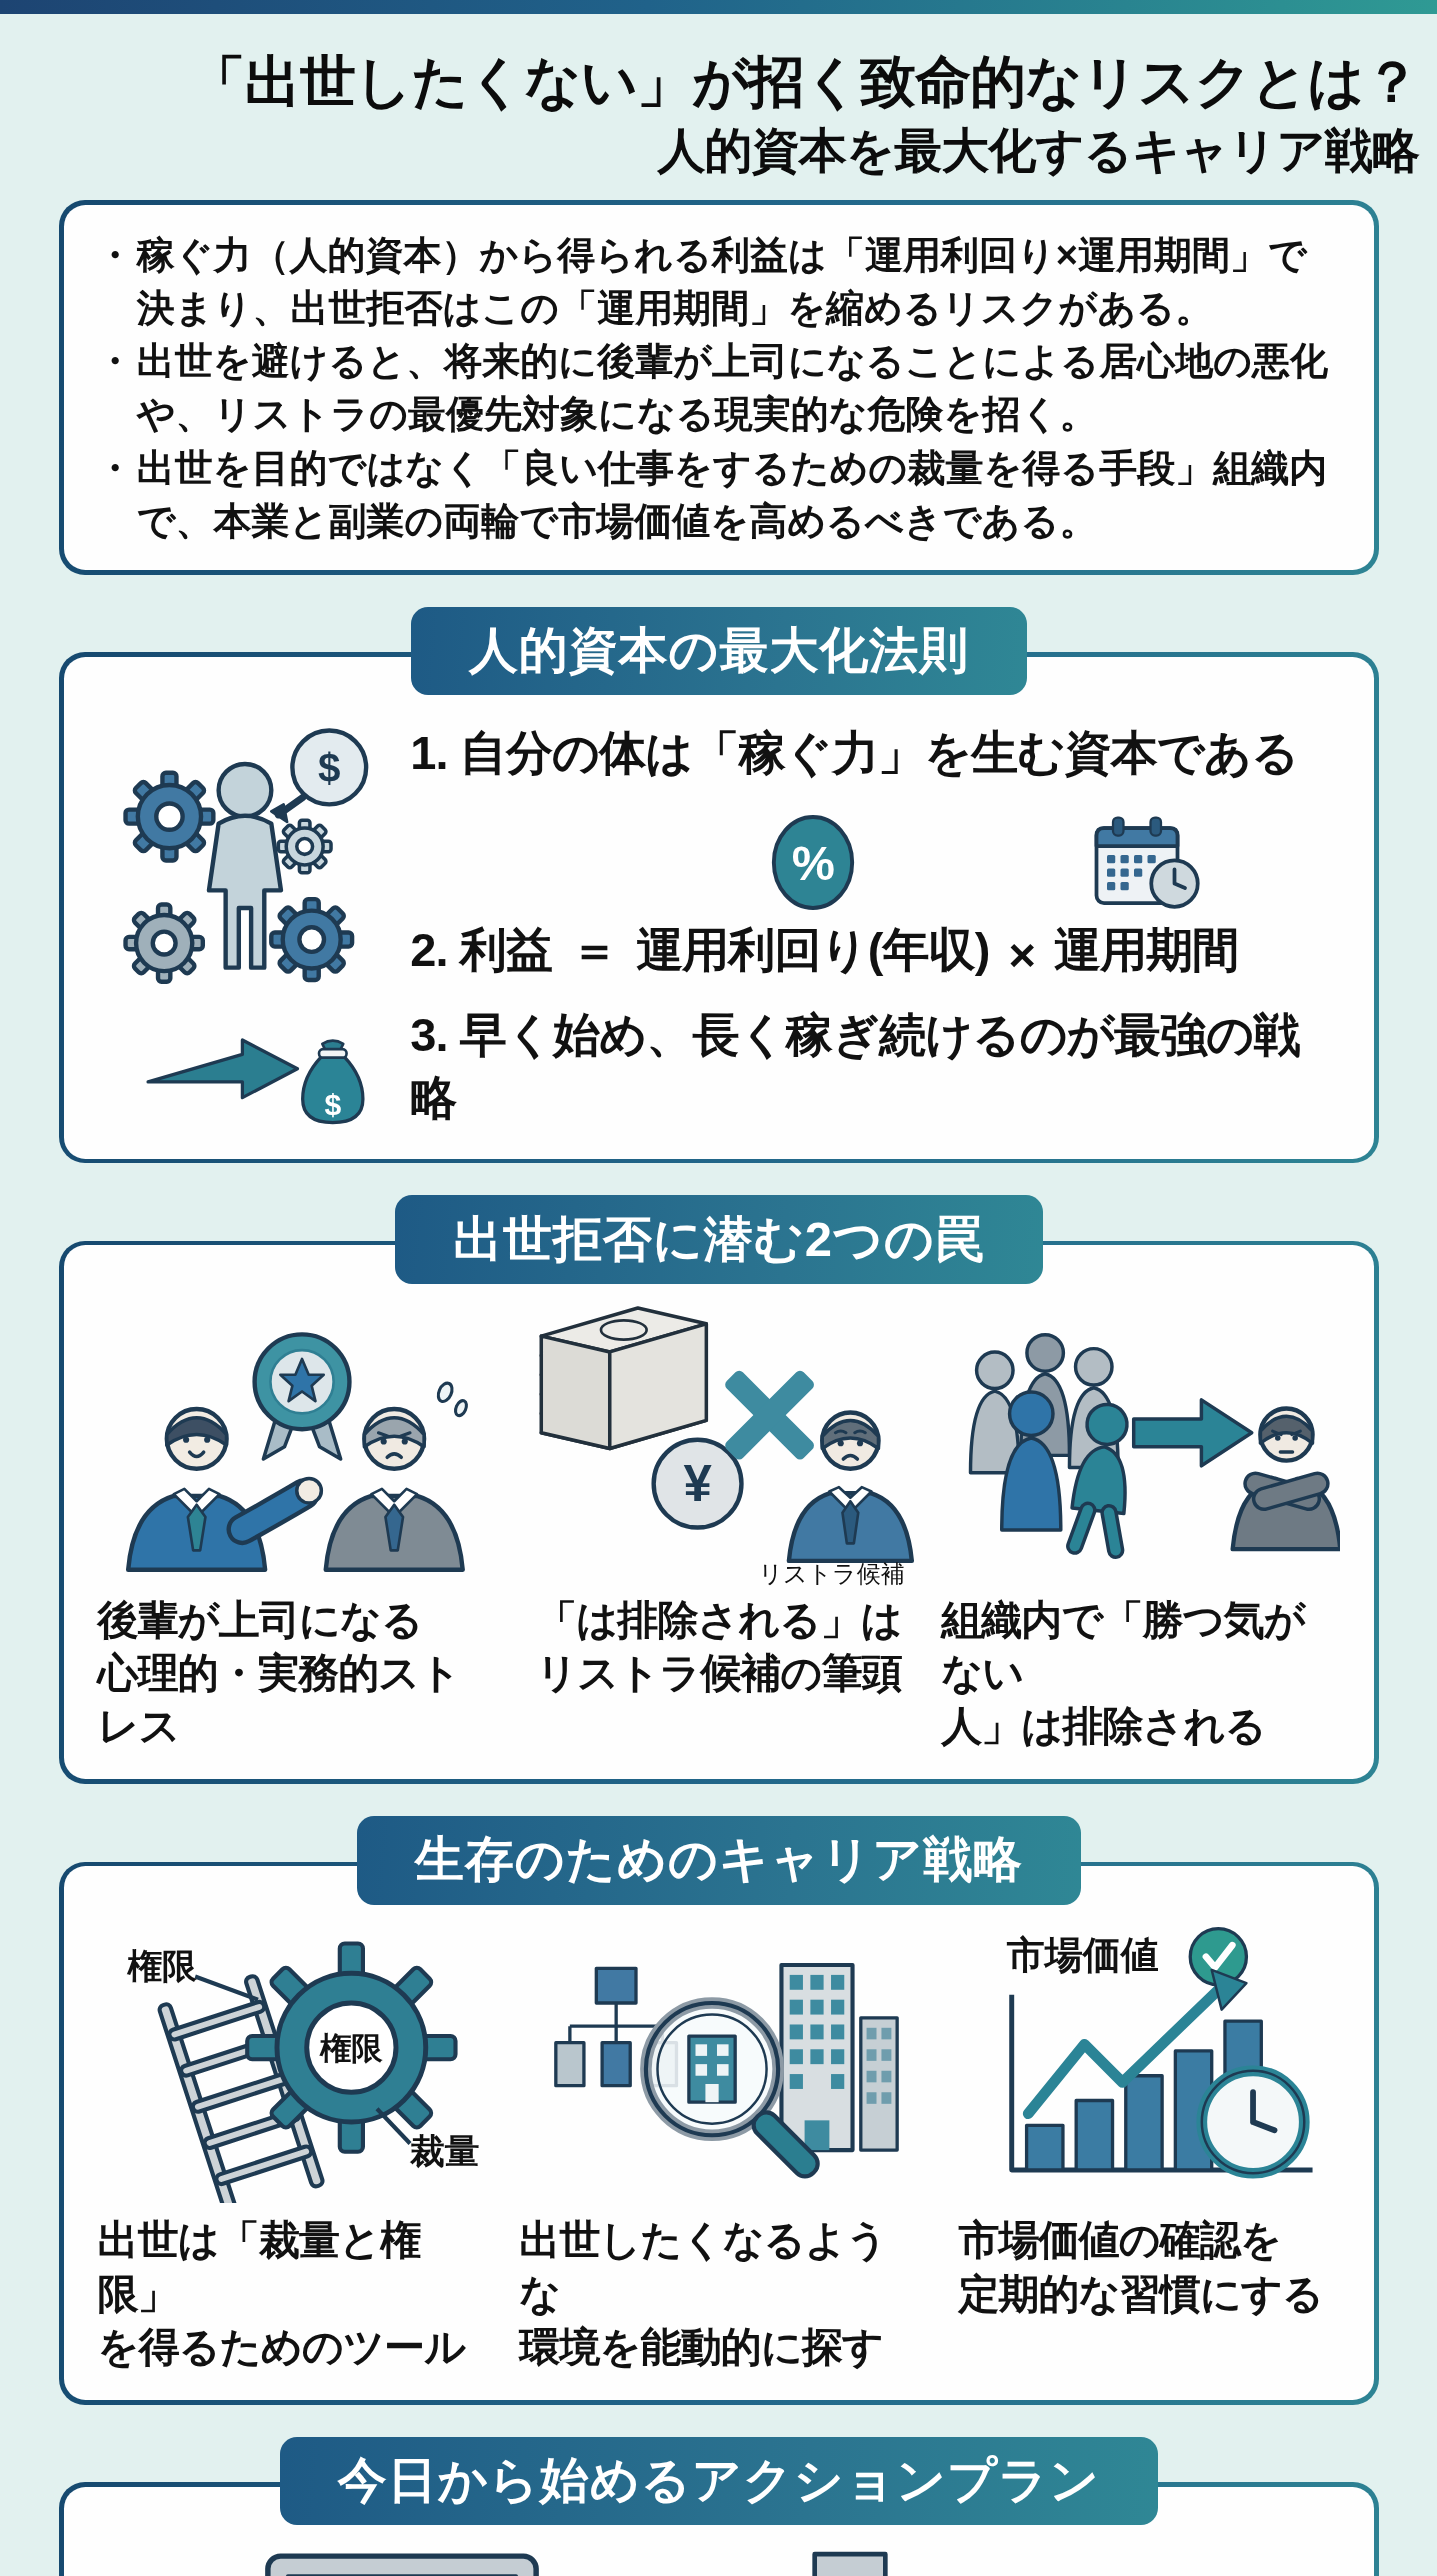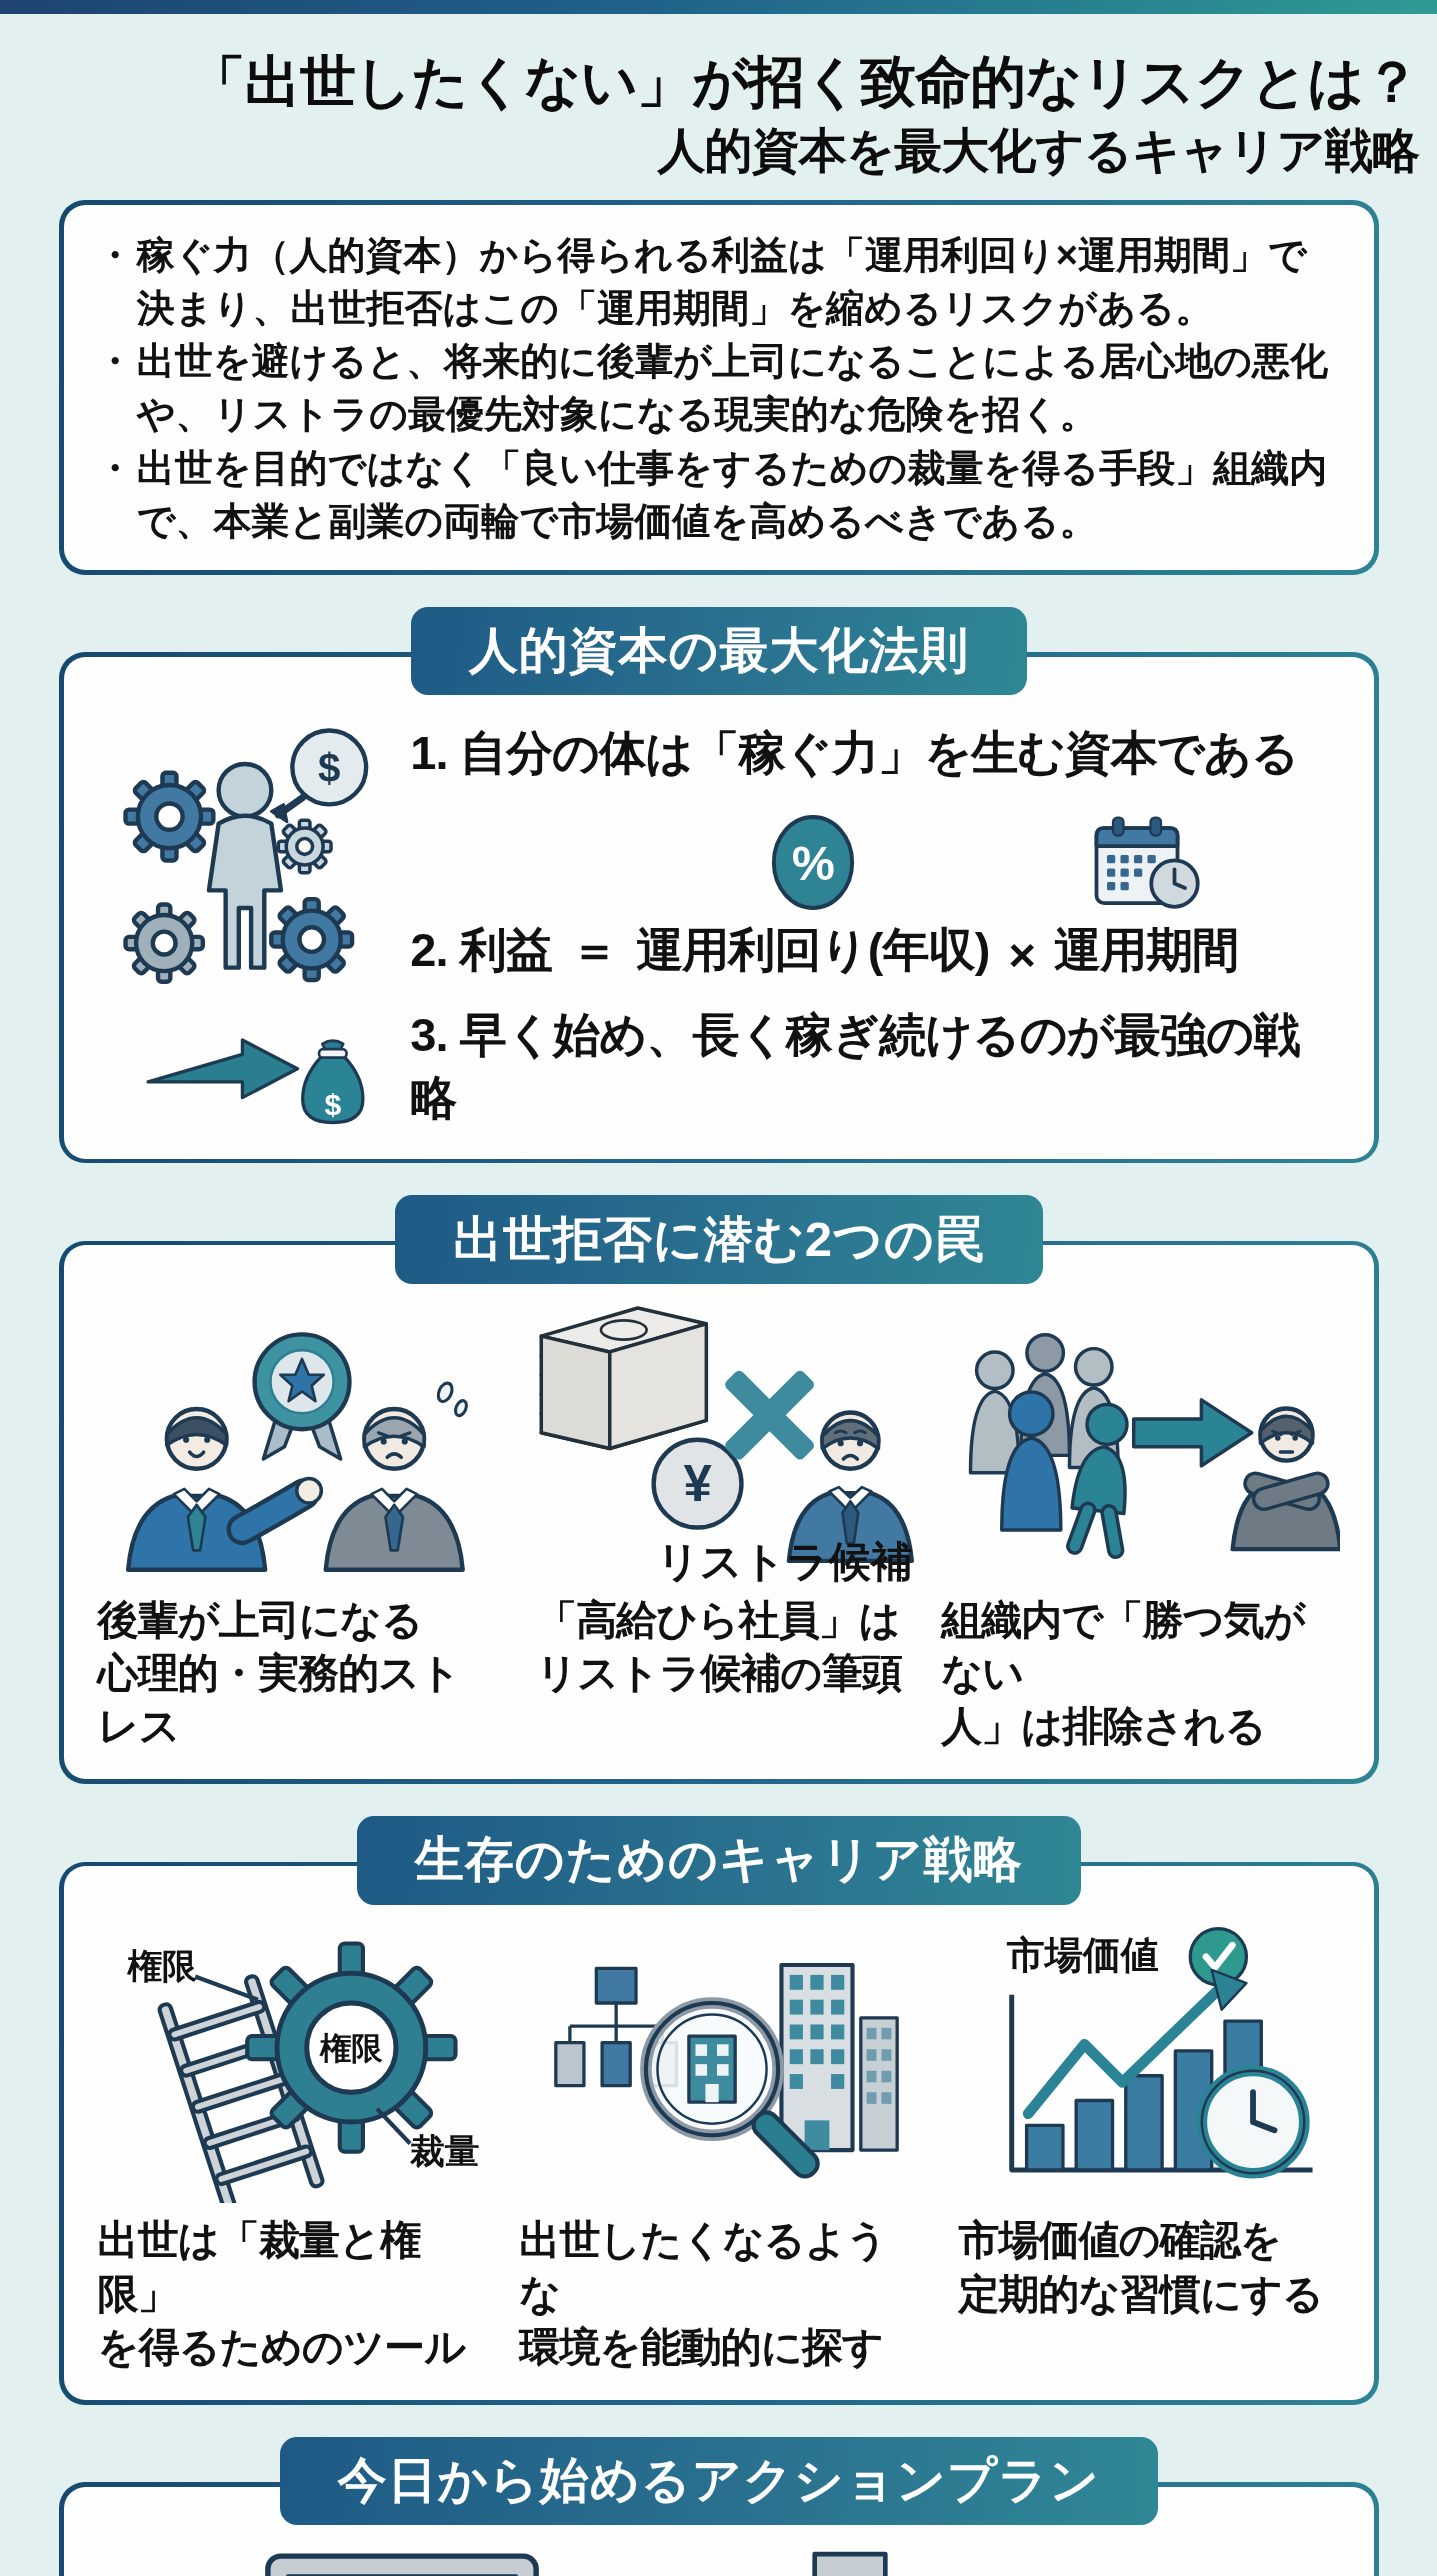--- a/index.html
+++ b/index.html
@@ -39,21 +39,21 @@
   .law-text{font-size:47px;font-weight:900;letter-spacing:-0.9px;}
   .formula{display:flex;align-items:flex-end;gap:19px;font-size:47px;font-weight:900;letter-spacing:-0.9px;padding-bottom:3.7px;}
   .f-col{display:flex;flex-direction:column;align-items:center;gap:3.7px;}
   .arrowbag-cell{display:flex;justify-content:center;}
   
   .trio{display:grid;grid-template-columns:repeat(3,1fr);gap:22.5px;padding:0 1.9px;}
   .duo{display:grid;grid-template-columns:1fr 1fr;gap:37px;padding:0 7.5px;}
   .cell{display:flex;flex-direction:column;align-items:center;}
   .illust{position:relative;width:100%;height:281px;display:flex;align-items:flex-end;justify-content:center;}
   .illust svg{width:100%;height:100%;}
-  .trap-label{position:absolute;right:6px;bottom:-7.5px;font-size:42px;font-weight:700;}
+  .trap-label{position:absolute;right:14px;bottom:-7.5px;font-size:24px;font-weight:400;}
   .caption{margin-top:11.2px;text-align:left;font-size:41px;font-weight:900;line-height:1.3;letter-spacing:-0.9px;}
   
   .agent-row{display:flex;align-items:center;justify-content:center;gap:5.6px;width:100%;}
   .dual-row{display:grid;grid-template-columns:168px 122px 225px;column-gap:13px;align-items:center;justify-content:center;}
   svg text{font-family:"Liberation Sans","DejaVu Sans",sans-serif;}
 </style>
 </head>
 <body>
 
 <div class="page">
@@ -286,21 +286,21 @@
                   <path d="M-32,-56 Q0,-92 32,-56 L32,-42 Q0,-66 -32,-42 Z" fill="#606e7a" stroke-width="4"></path>
                   <circle cx="-11" cy="-48" r="3.5" fill="#1e3a52" stroke="none"></circle>
                   <circle cx="11" cy="-48" r="3.5" fill="#1e3a52" stroke="none"></circle>
                   <path d="M-17,-60 Q-11,-64 -5,-60 M17,-60 Q11,-64 5,-60" stroke-width="3.5" fill="none" stroke-linecap="round"></path>
                   <path d="M-8,-30 Q0,-38 8,-30" stroke-width="4" fill="none" stroke-linecap="round"></path>
                 </g>
               </svg>
               <div class="trap-label">リストラ候補</div>
             </div>
             <div class="caption">
-              <div>「高給ひら社員」は</div>
+              <div>「は排除される」は</div>
               <div>リストラ候補の筆頭</div>
             </div>
           </div>
 
           <div class="cell">
             <div class="illust">
               <svg viewBox="0 0 460 320" preserveAspectRatio="xMidYMid meet">
                 <g stroke="#1e3a52" stroke-linejoin="round">
                   <g stroke-width="4">
                     <g fill="#b3bdc4">

